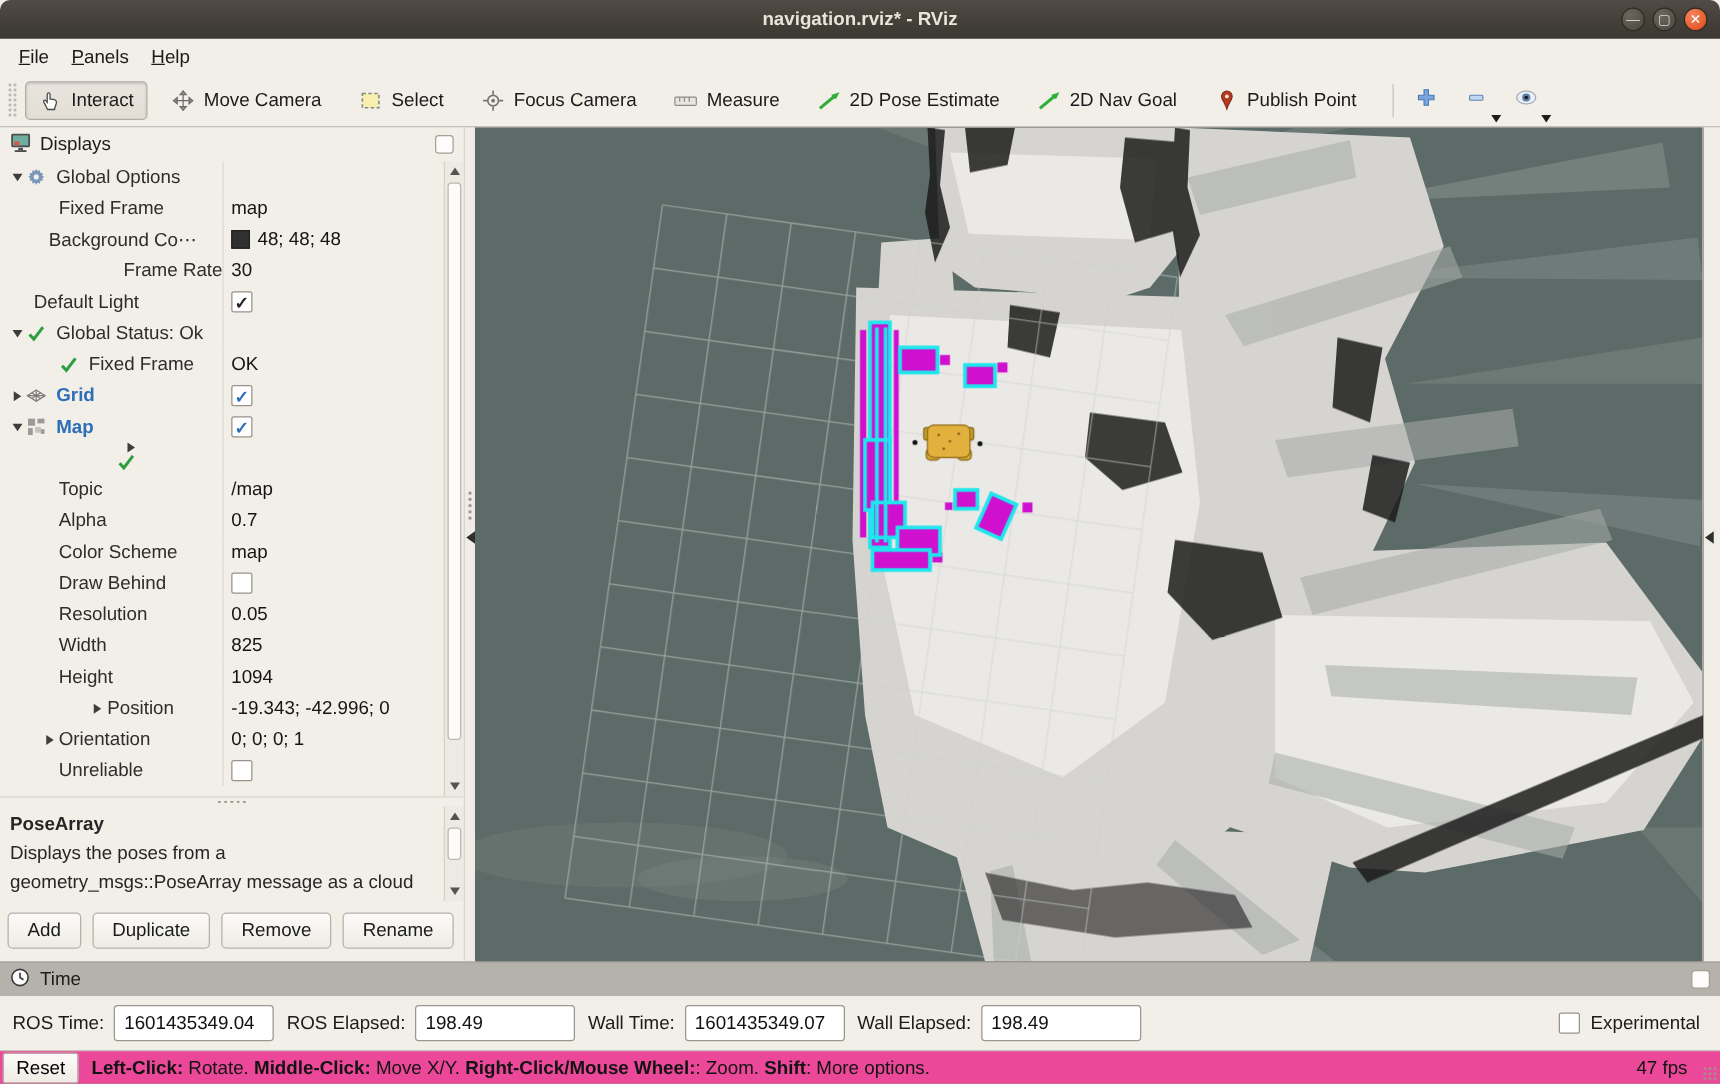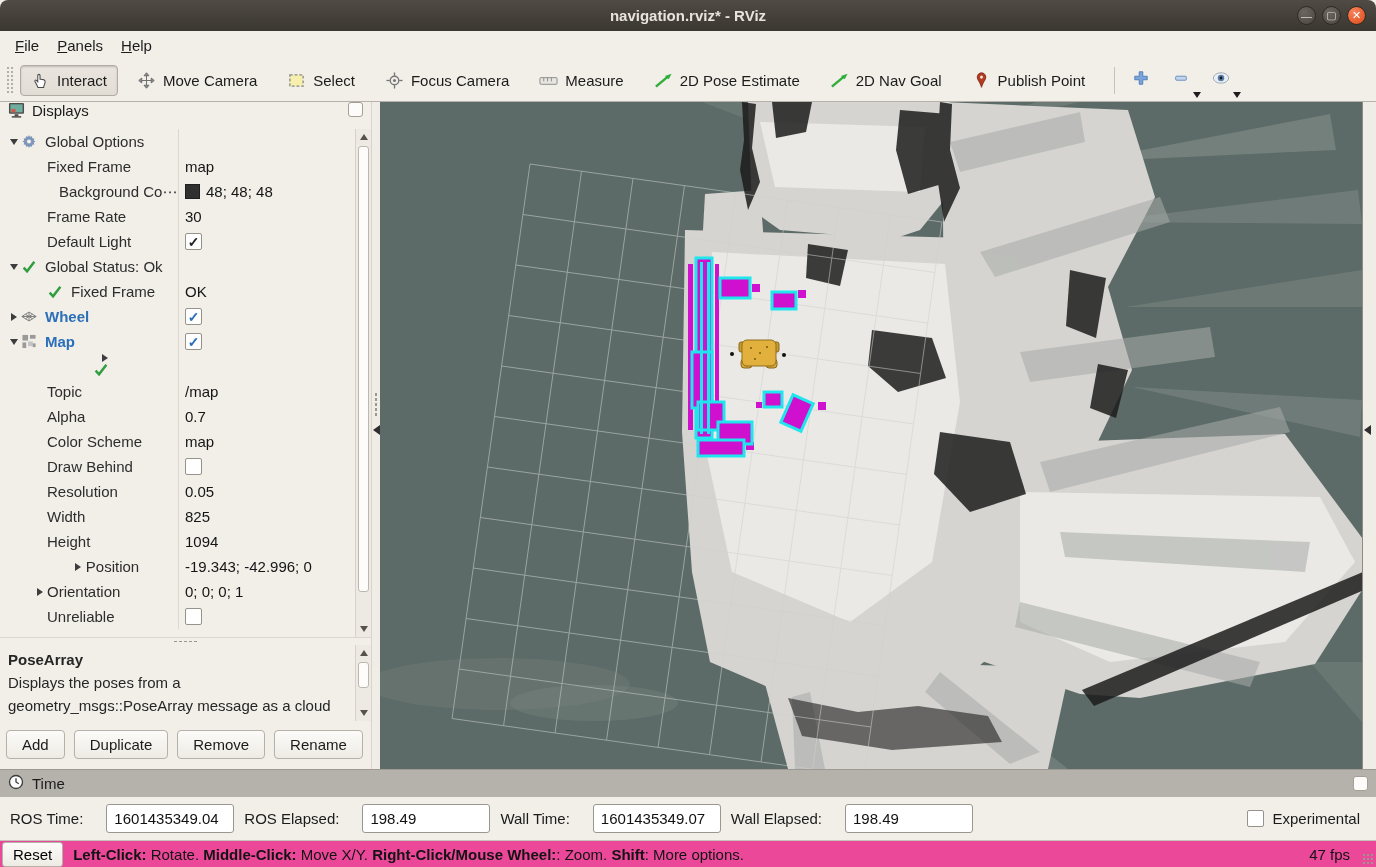--- a/index.html
+++ b/index.html
@@ -35,21 +35,21 @@
   .tool .icn svg { width:19px; height:17px; }
   .tb-sep { width:1px; height:27px; background:#c7c3bc; margin:0 10px; }
   .tb-mini { position:relative; width:32px; height:30px; display:flex; align-items:center; justify-content:center; margin-right:8px; }
   .tb-mini svg { width:18px; height:16px; }
   .dd { position:absolute; right:-4px; bottom:-3px; width:0; height:0;
         border-left:4px solid transparent; border-right:4px solid transparent; border-top:6px solid #1d1d1d; }
 
   
   .main { display:flex; height:667px; }
   .left-panel { width:371px; display:flex; flex-direction:column; background:#f2efe9; }
-  .panel-header { height:27px; display:flex; gap:7px; padding:0 8px; font-size:15px; color:#1b1b1b; flex:none; }
+  .panel-header { height:27px; display:flex; align-items:center; gap:7px; padding:0 8px; font-size:15px; color:#1b1b1b; flex:none; }
   .panel-header svg { width:17px; height:16px; }
   .float-btn { margin-left:auto; width:15px; height:15px; background:#fdfcfa; border:1px solid #a59f96; border-radius:3px; }
 
   
   .tree-wrap { position:relative; flex:1; overflow:hidden; }
   .tree { position:absolute; left:0; top:0; width:355px; }
   .trow { height:25px; display:flex; align-items:stretch; font-size:15px; }
   .tprop { width:178px; display:flex; align-items:center; overflow:hidden; white-space:nowrap; flex:none; }
   .tval { flex:1; display:flex; align-items:center; border-left:1px solid #dcd8d1; padding-left:6px;
           overflow:hidden; white-space:nowrap; color:#151515; gap:6px; }
@@ -100,21 +100,21 @@
 
   
   .viewport { flex:1; position:relative; background:var(--vp-bg,#5c6b67); overflow:hidden; }
   .viewport svg { display:block; width:100%; height:100%; }
 
   
   .time-header { height:28px; background:#b5b1ab; border-top:1px solid #9e9a93; display:flex; align-items:center;
                  gap:8px; padding:0 8px; font-size:15px; color:#1c1c1c;justify-content:space-between; }
   .time-header svg { width:16px; height:16px; }
   .time-body { height:43px; display:flex; align-items:center; gap:10px; padding:0 10px; background:#f2efe9; font-size:15px; color:#1b1b1b;}
-  .tfield { display:flex; align-items:center; gap:23px; }
+  .tfield { display:flex; align-items:center; gap:8px; }
   .tfield input { width:128px; height:29px; border:1px solid #9b968e; border-radius:3px; background:#fff;
                   font:15px "Liberation Sans",sans-serif; padding:0 7px; color:#111; }
   .experimental { margin-left:auto; display:flex; align-items:center; gap:8px; padding-right:6px; }
 
   
   .statusbar { height:28px; border-top:1px solid #c6c2bb; display:flex; align-items:center; padding:0 10px 0 2px;
                font-size:15px; color:#131313; background:#ec4899; }
   .reset-btn { padding:3px 10px; background:linear-gradient(#fcfbf9,#eeebe4); border:1px solid #b5b0a8;
                border-radius:3px; margin-right:10px; font-size:15px; font-family:"Liberation Sans",sans-serif;}
   .status-text b { font-weight:bold; }
@@ -288,40 +288,40 @@
             <div class="trow">
               <div class="tprop" style="padding-left: 32px;">
                 <span class="arr"></span>
                 <span class="tlabel">Fixed Frame</span>
               </div>
               <div class="tval">
                 <span>map</span>
               </div>
             </div>
             <div class="trow">
-              <div class="tprop" style="padding-left: 44px;">
+              <div class="tprop" style="padding-left: 24px;">
                 <span class="arr"></span>
                 <span class="tlabel">Background Co⋯</span>
               </div>
               <div class="tval">
                 <span class="swatch" style="background: rgb(48, 48, 48);"></span>
                 <span>48; 48; 48</span>
               </div>
             </div>
             <div class="trow">
-              <div class="tprop" style="padding-left: 32px;">
+              <div class="tprop" style="padding-left: 32px; justify-content: flex-end;">
                 <span class="arr"></span>
                 <span class="tlabel">Frame Rate</span>
               </div>
               <div class="tval">
                 <span>30</span>
               </div>
             </div>
             <div class="trow">
-              <div class="tprop" style="padding-left: 32px;">
+              <div class="tprop" style="padding-left: 12px;">
                 <span class="arr"></span>
                 <span class="tlabel">Default Light</span>
               </div>
               <div class="tval">
                 <span class="cbx dark">✓</span>
               </div>
             </div>
             <div class="trow">
               <div class="tprop" style="padding-left: 6px;">
                 <span class="arr down">
@@ -356,21 +356,21 @@
                   <i></i>
                 </span>
                 <span class="ticn">
                   <svg viewBox="0 0 18 12">
                     <g fill="none" stroke="#7d7d7d" stroke-width="1.1">
                       <path d="M9 1 17 6 9 11 1 6z"></path>
                       <path d="M5 3.5 13 8.5M13 3.5 5 8.5M9 1v10M1 6h16"></path>
                     </g>
                   </svg>
                 </span>
-                <span class="tlabel blue">Wheel</span>
+                <span class="tlabel blue">Grid</span>
               </div>
               <div class="tval">
                 <span class="cbx blue">✓</span>
               </div>
             </div>
             <div class="trow">
               <div class="tprop" style="padding-left: 6px;">
                 <span class="arr down">
                   <i></i>
                 </span>

